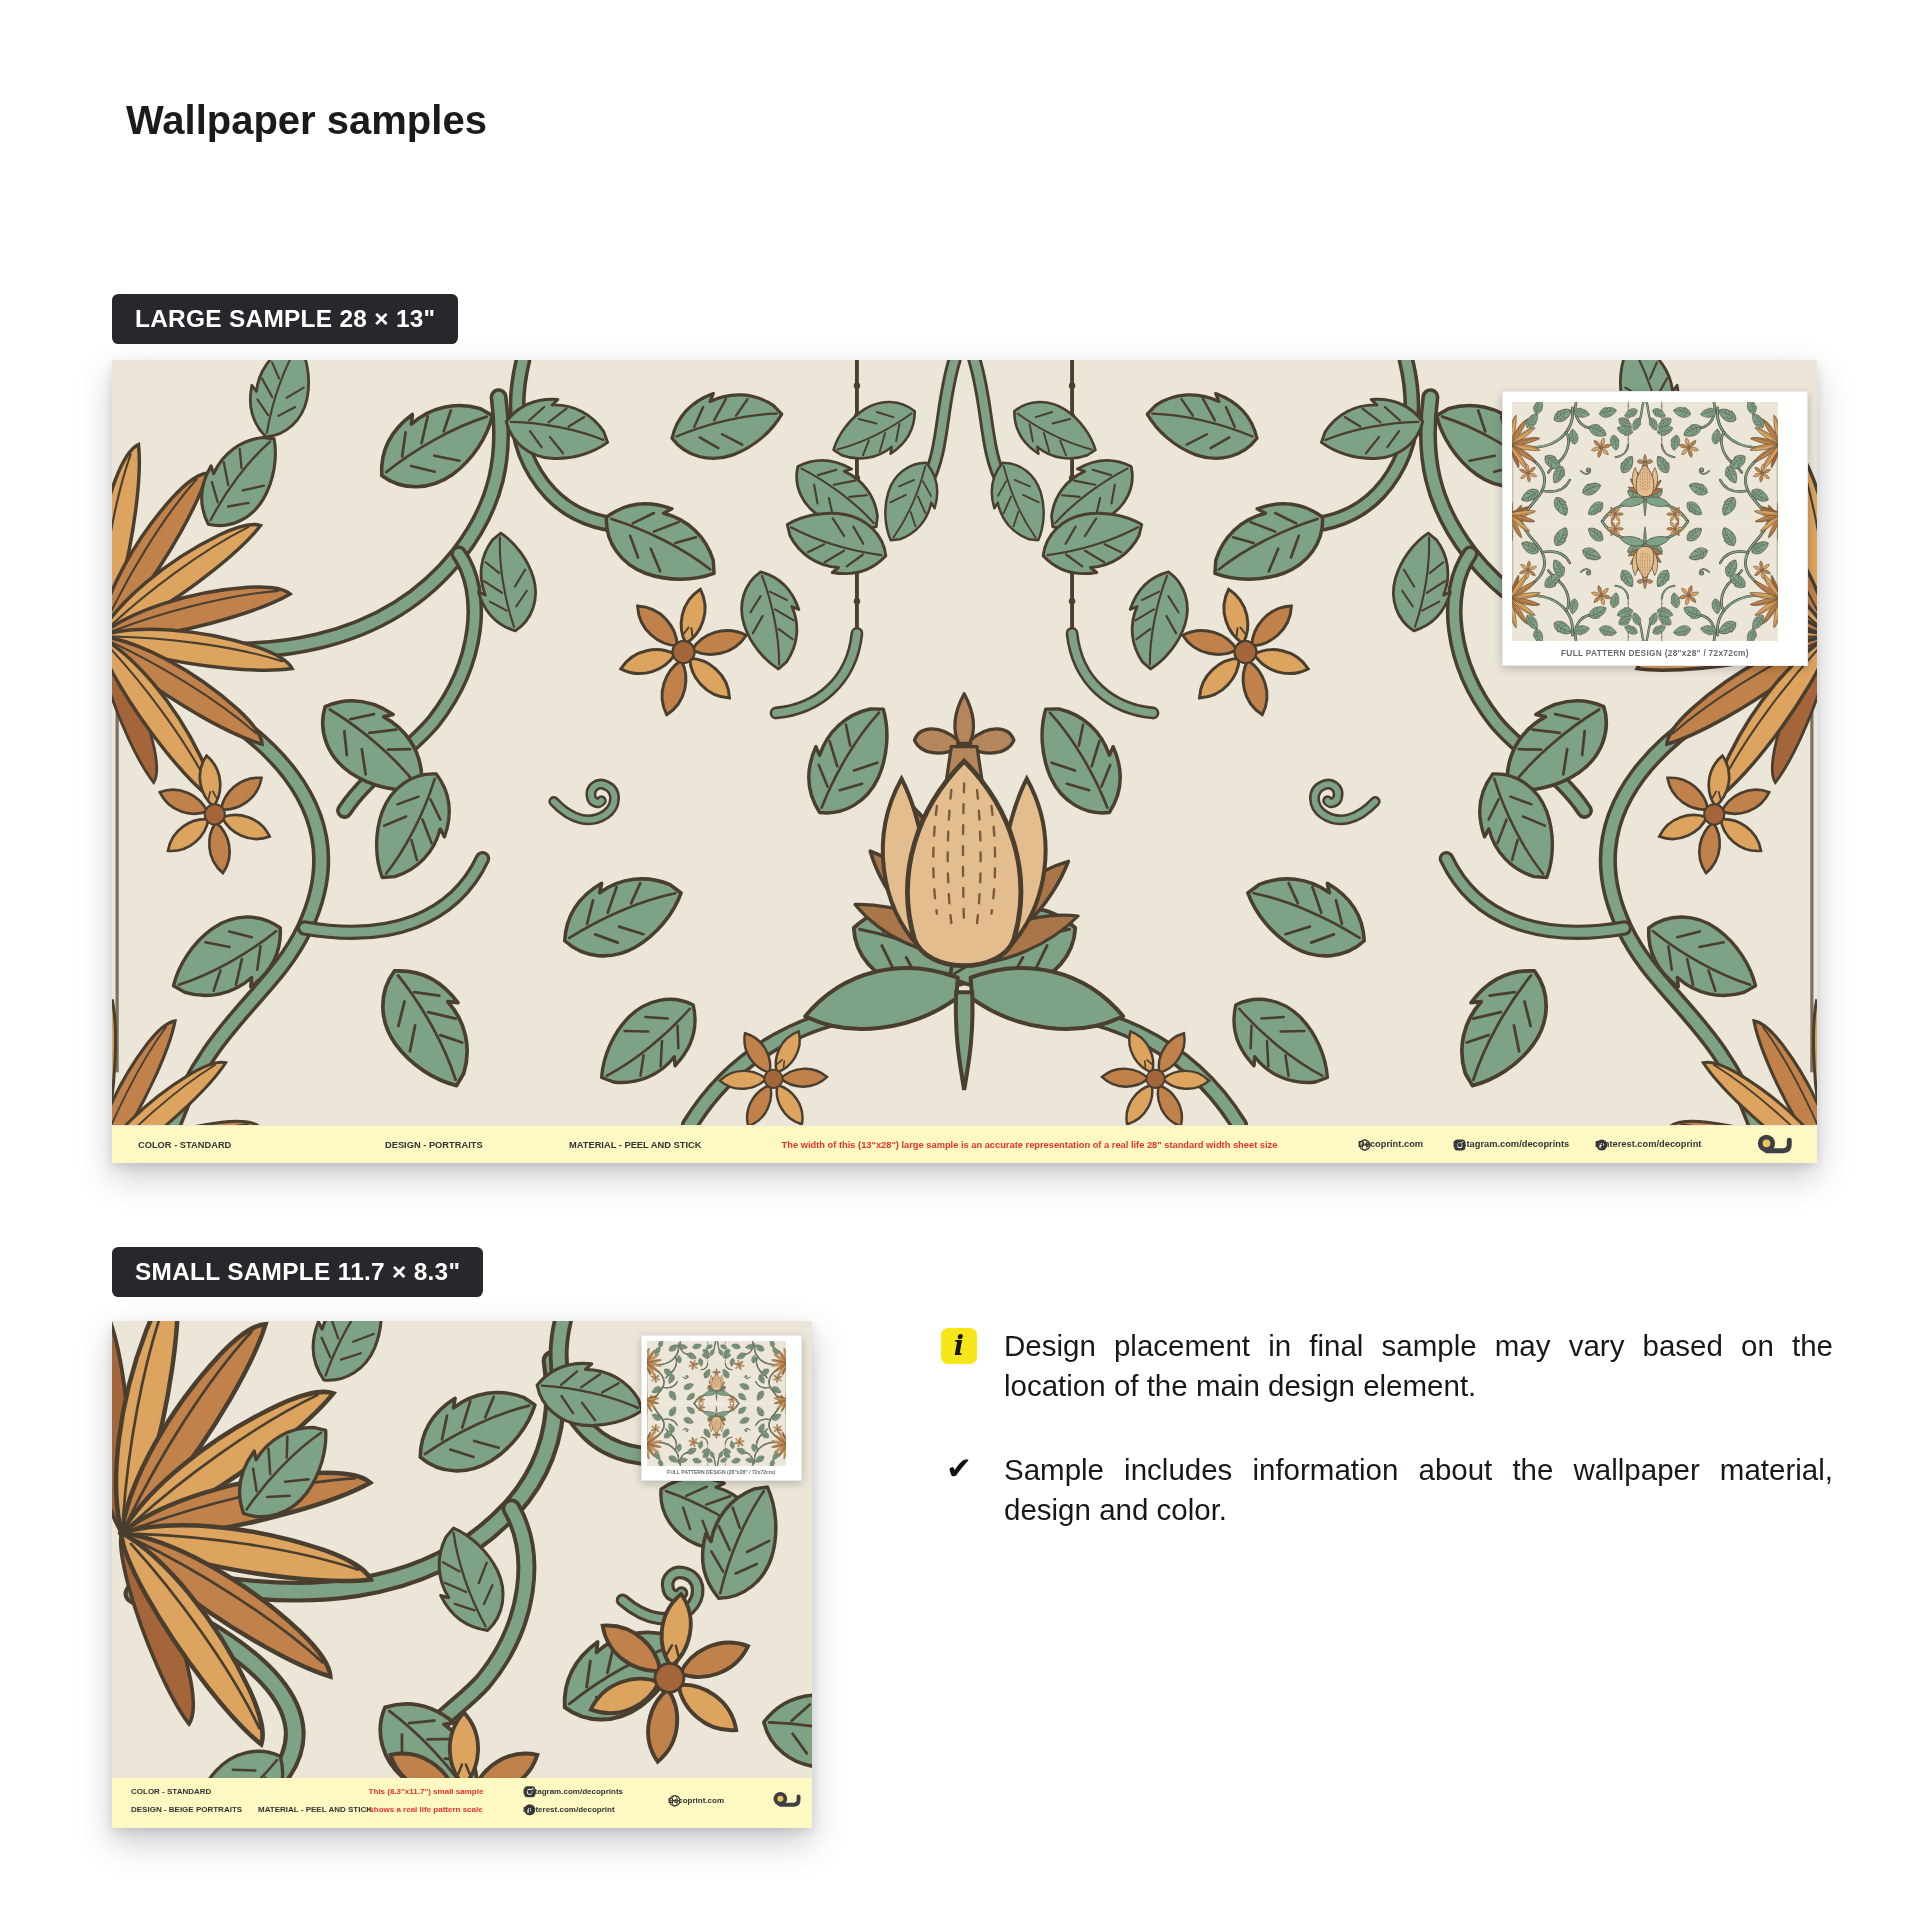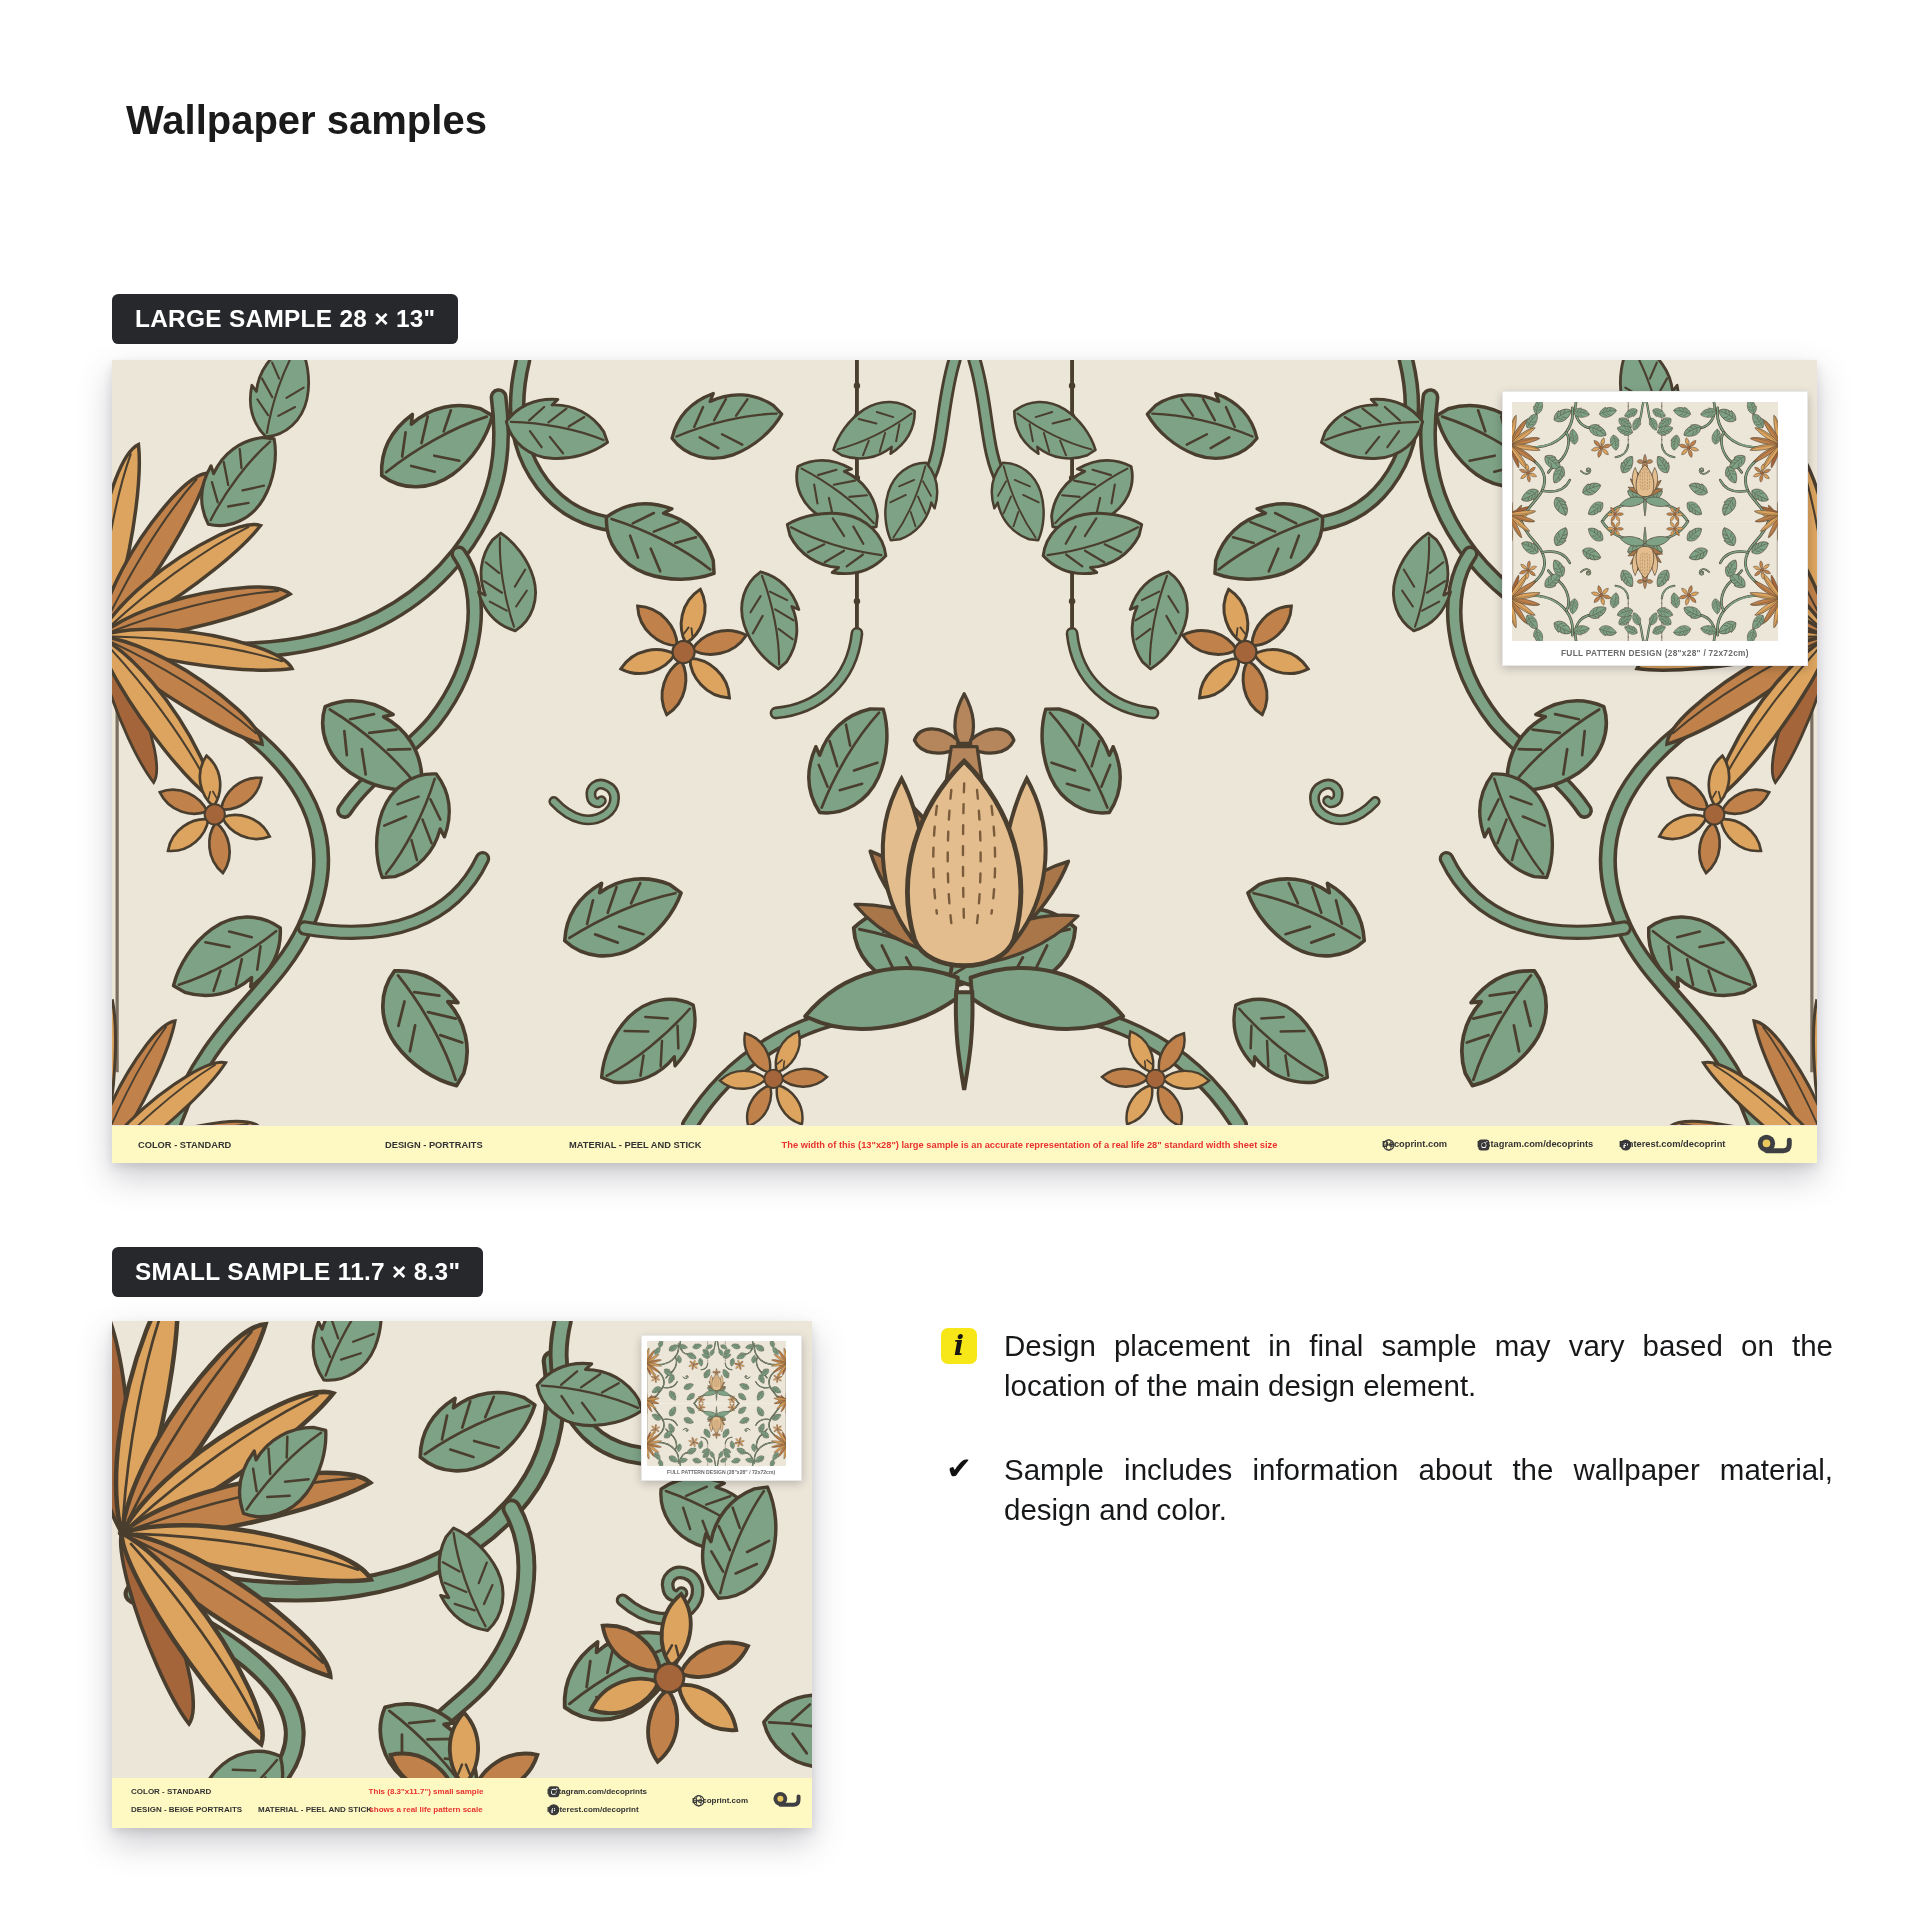--- a/index.html
+++ b/index.html
@@ -21,21 +21,21 @@
   .pattern-svg{display:block;width:100%;}
   #large-card .pattern-svg{height:765px;}
   #small-card .pattern-svg{height:457px;}
   
   .sample-footer{position:absolute;left:0;right:0;bottom:0;background:#fef9c3;}
   .lfoot{height:37px;}
   .sfoot{height:50px;}
   .lfoot span,.lfoot .link{position:absolute;top:50%;transform:translateY(-50%);font-size:9.3px;font-weight:700;color:#333;white-space:nowrap;}
   .lf-color{left:26px;}  .lf-design{left:273px;}  .lf-material{left:457px;}
   .lf-note{left:648px;width:539px;text-align:center;color:#e8322e !important;}
-  .link{display:inline-flex;align-items:center;gap:5.1px;margin-left:24px;}
+  .link{display:inline-flex;align-items:center;gap:5.1px;}
   .lf-site{left:1246px;} .lf-insta{left:1341px;} .lf-pin{left:1483px;}
   .lf-logo{position:absolute;left:1644px;top:50%;transform:translateY(-50%);}
   .sfoot span,.sfoot .link{position:absolute;font-size:8px;font-weight:700;color:#333;white-space:nowrap;}
   .sf-color{left:19px;top:9px;} .sf-design{left:19px;top:27px;} .sf-material{left:146px;top:27px;}
   .sf-note1{left:245px;width:138px;top:9px;text-align:center;color:#e8322e !important;}
   .sf-note2{left:245px;width:138px;top:27px;text-align:center;color:#e8322e !important;}
   .sf-insta{left:411px;top:7px;} .sf-pin{left:411px;top:25px;} .sf-site{left:556px;top:16px;}
   .sf-logo{position:absolute;right:10.3px;top:11.6px;}
   .mini-ico{width:13.5px;height:13.5px;flex:0 0 auto;}
   

